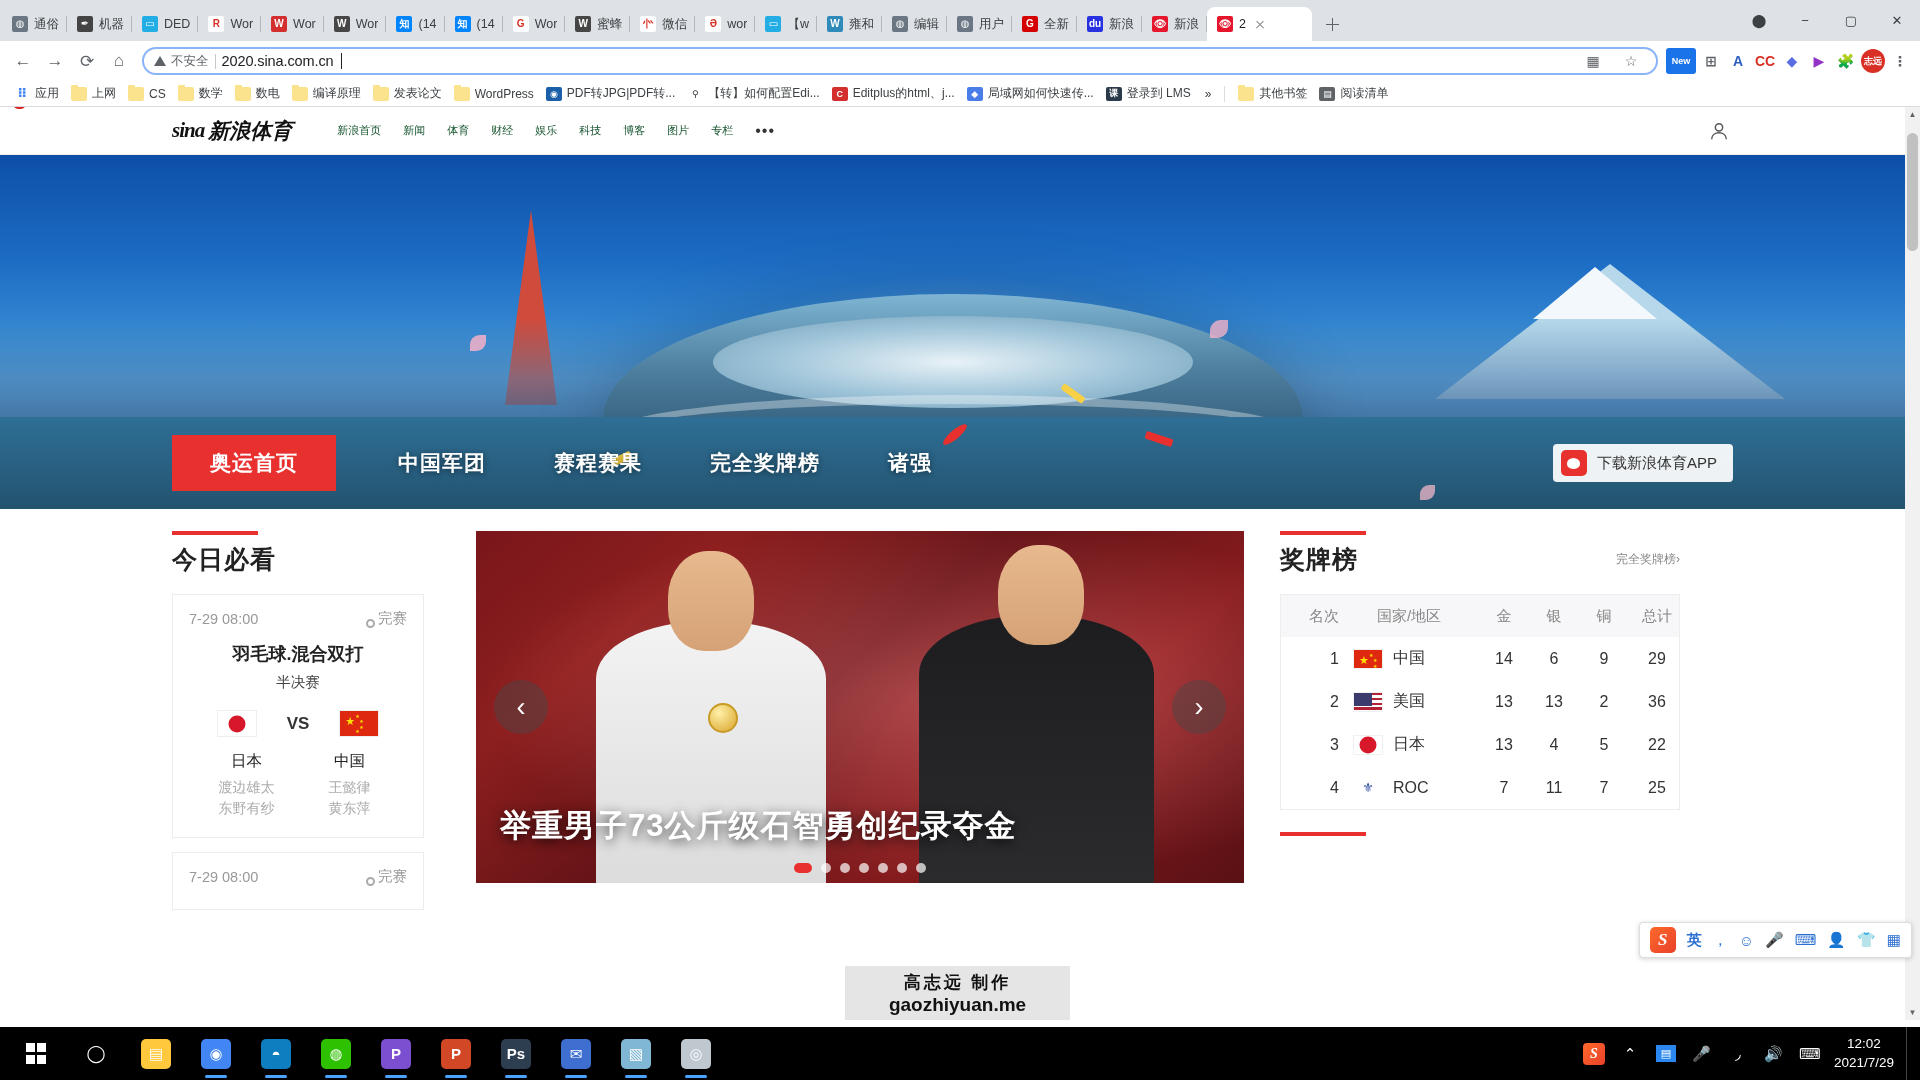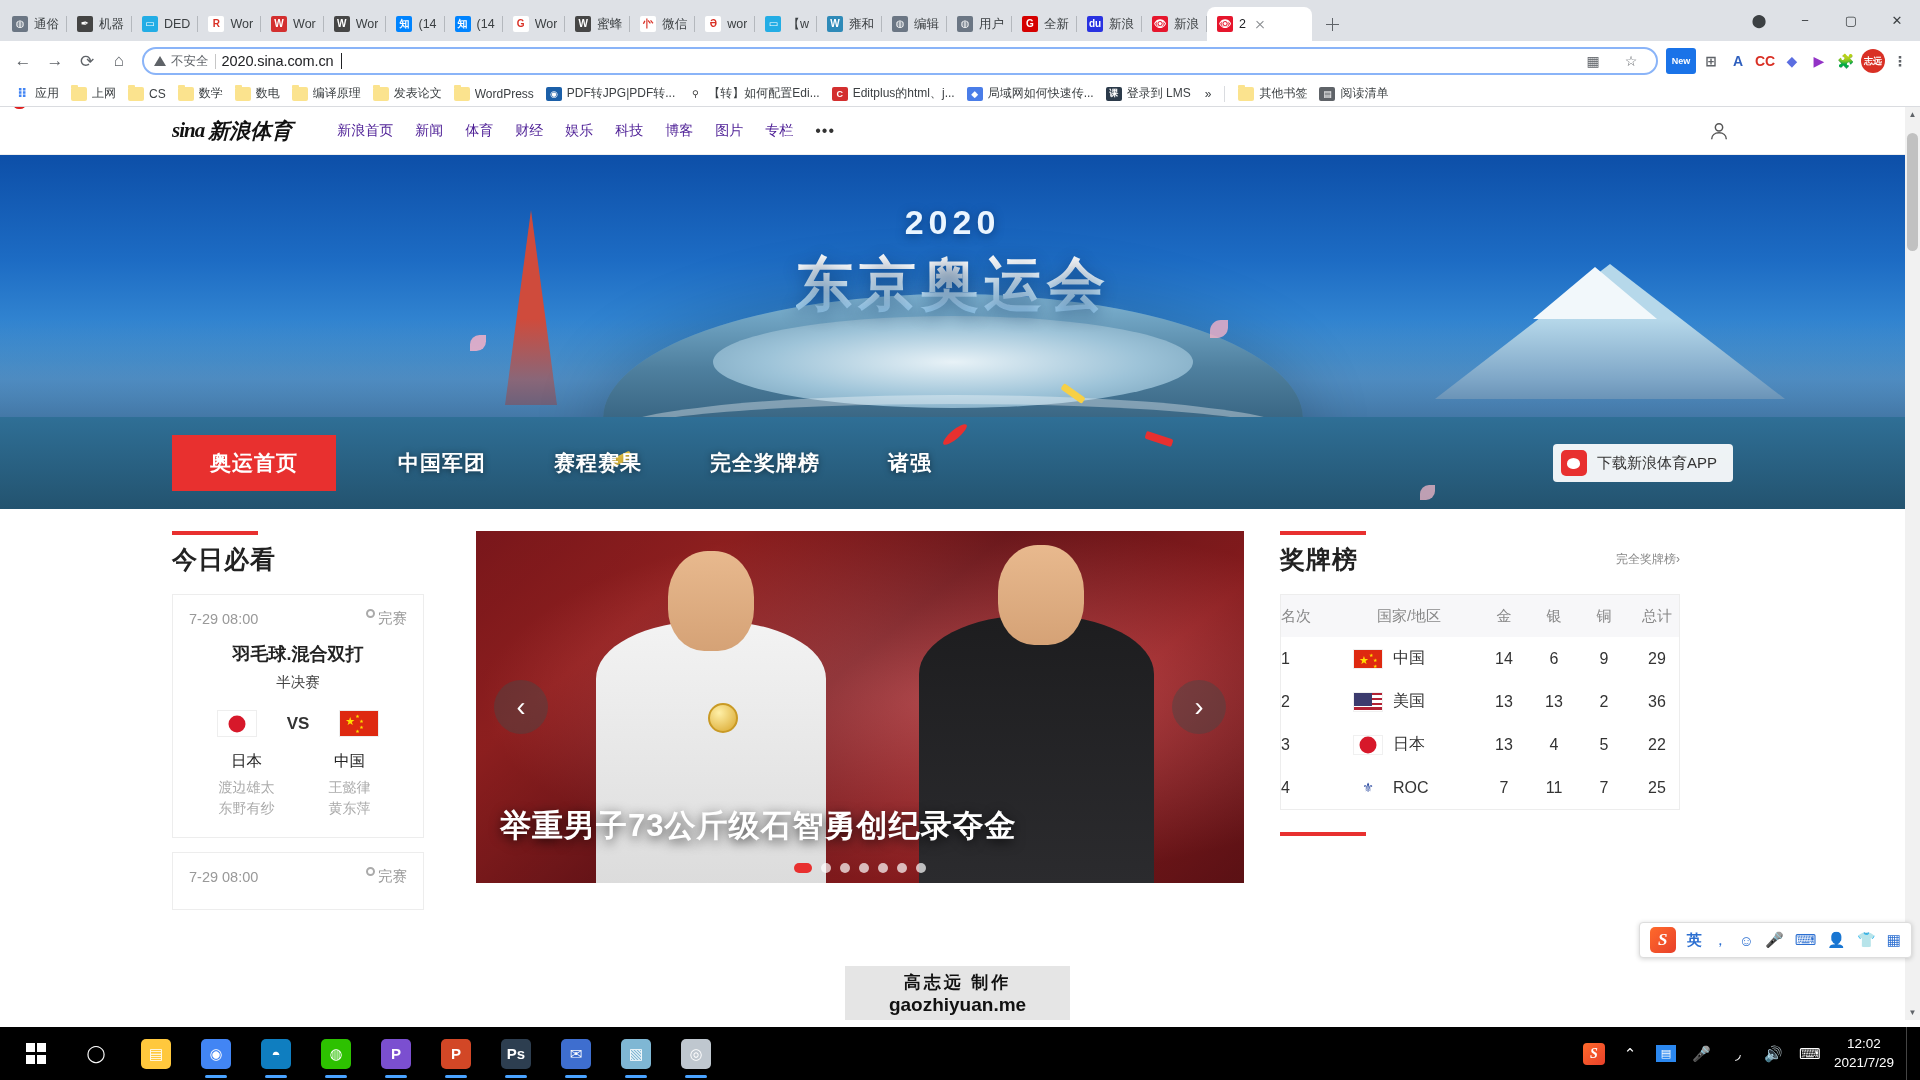--- a/index.html
+++ b/index.html
@@ -112,21 +112,21 @@
   .logo-sina {
     font-family:"Liberation Serif", serif; font-style:italic; font-weight:bold;
     font-size:21px; color:#111; letter-spacing:-1px; position:relative;
   }
   .logo-eye {
     position:absolute; top:-10px; left:13px; width:13px; height:12px;
     background:#e02020; border-radius:50% 50% 45% 45%;
   }
   .logo-eye::after { content:""; position:absolute; left:4px; top:4px; width:5px; height:4px; background:#fff; border-radius:50%; }
   .logo-cn { font-size:21px; font-weight:bold; font-style:italic; color:#111; letter-spacing:0px; }
-  .nav-item { font-size:14px; color:#4c1d95; padding: 0 11px; }
+  .nav-item { font-size:11px; color:#14532d; padding: 0 11px; }
   .nav-more { font-size:16px; color:#333; padding:0 11px; letter-spacing:1px; }
   .nav-user {
     margin-left:auto; margin-right:175px; width:22px; height:22px;
   }
 
   .banner {
     height: 354px; position:relative; overflow:hidden;
     background: linear-gradient(180deg,#0d4fa8 0%,#1d6cc4 30%,#3e93d8 58%,#6fb5e6 78%,#8fcbe9 100%);
   }
   .sky-sun {
@@ -217,21 +217,21 @@
 
   .sec-head { position:relative; padding-top: 12px; margin-bottom: 18px; }
   .sec-bar { width: 86px; height: 4px; background:#e8302f; position:absolute; top:0; left:0; }
   .sec-title { font-size: 25px; font-weight: bold; color:#222; letter-spacing:1px; display:inline-block; }
   .sec-more {
     float:right; font-size:12px; color:#888; margin-top:8px;
   }
 
   .match-card { border:1px solid #ededed; padding: 14px 16px 18px 16px; margin-bottom: 14px; }
   .mc-top { display:flex; justify-content:space-between; align-items:center; font-size:14.5px; color:#999; }
-  .mc-status { display:flex; align-items:flex-start; gap:3px; }
+  .mc-status { display:flex; align-items:flex-end; gap:3px; }
   .mc-dot { width:9px;height:9px;border-radius:50%;border:2px solid #aaa; }
   .mc-event { text-align:center; font-size:18px; font-weight:bold; color:#222; margin-top:14px; }
   .mc-round { text-align:center; font-size:14.5px; color:#444; margin-top:7px; }
   .mc-vs { display:flex; align-items:center; justify-content:center; gap:30px; margin-top:18px; }
   .flag { width: 40px; height: 27px; flex:0 0 40px; border:1px solid #eee; position:relative; overflow:hidden; }
   .flag-jp { background:#fff; }
   .flag-jp::after { content:""; position:absolute; left:50%; top:50%; transform:translate(-50%,-50%); width:17px;height:17px;border-radius:50%;background:#d7182a; }
   .flag-cn { background:#de2910; }
   .flag-cn .s1 { position:absolute; left:5px; top:5px; color:#ffde00; font-size:11px; line-height:1; }
   .flag-cn .s2 { position:absolute; left:15px; top:3px; color:#ffde00; font-size:5px; line-height:1; }
@@ -280,21 +280,21 @@
   }
   .car-arrow.left { left: 18px; }
   .car-arrow.right{ right: 18px; }
   .car-dots { position:absolute; left:50%; bottom: 10px; transform:translateX(-50%); display:flex; gap:9px; }
   .car-dot { width:10px; height:10px; border-radius:5px; background: rgba(255,255,255,.7); }
   .car-dot.on { width:18px; background:#e8302f; }
 
   .medal-table { border:1px solid #ededed; margin-top: 4px; }
   .mt-head { display:flex; background:#f7f7f9; height: 42px; align-items:center; font-size:15px; color:#888; }
   .mt-row  { display:flex; height: 43px; align-items:center; font-size:16px; color:#333; }
-  .c-rank  { width: 58px; flex:0 0 58px; text-align:left; }
+  .c-rank  { width: 58px; flex:0 0 58px; text-align:right; }
   .c-ctry  { width: 140px; flex:0 0 140px; display:flex; align-items:center; gap:10px; padding-left:14px; }
   .c-ctry-h{ width: 140px; flex:0 0 140px; text-align:center; }
   .c-num   { width: 50px; flex:0 0 50px; text-align:center; }
   .c-tot   { width: 56px; flex:0 0 56px; text-align:center; }
   .mt-flag { width:30px; height:20px; flex:0 0 30px; position:relative; border:1px solid #f0f0f0; overflow:hidden; }
   .mt-flag.flag-roc { border:none; display:flex; align-items:center; justify-content:center; }
   .roc-mark { font-size:13px; color:#2b4aa0; }
   .mt-name { font-size:16px; color:#333; }
 
   .red-tab-bottom { margin-top: 22px; width: 86px; height: 4px; background:#e8302f; }
@@ -585,24 +585,20 @@
         <div class="ground"></div>
 
         <div class="confetti" style="left:610px;top:300px;width:22px;height:8px;background:#f7d046;transform:rotate(-25deg);"></div>
         <div class="confetti" style="left:1060px;top:235px;width:26px;height:7px;background:#f7d046;transform:rotate(35deg);"></div>
         <div class="confetti" style="left:940px;top:275px;width:30px;height:9px;background:#e8302f;transform:rotate(-40deg);border-radius:50%;"></div>
         <div class="confetti" style="left:1145px;top:280px;width:28px;height:8px;background:#e8302f;transform:rotate(18deg);"></div>
         <div class="confetti" style="left:470px;top:180px;width:16px;height:16px;background:rgba(255,180,200,.8);border-radius:60% 0 60% 0;"></div>
         <div class="confetti" style="left:1210px;top:165px;width:18px;height:18px;background:rgba(255,180,200,.75);border-radius:60% 0 60% 0;"></div>
         <div class="confetti" style="left:1420px;top:330px;width:15px;height:15px;background:rgba(255,190,205,.7);border-radius:60% 0 60% 0;"></div>
 
-        <div class="banner-title">
-          <div class="banner-year">2020</div>
-          <div class="banner-main">东京奥运会</div>
-        </div>
 
         <div class="banner-nav">
           <div id="bannernav-container" style="display:flex;align-items:center;">
               <span class="bn-item cur">奥运首页</span>
               <span class="bn-item">中国军团</span>
               <span class="bn-item">赛程赛果</span>
               <span class="bn-item">完全奖牌榜</span>
               <span class="bn-item">诸强</span>
             </div>
           <div class="app-dl">

